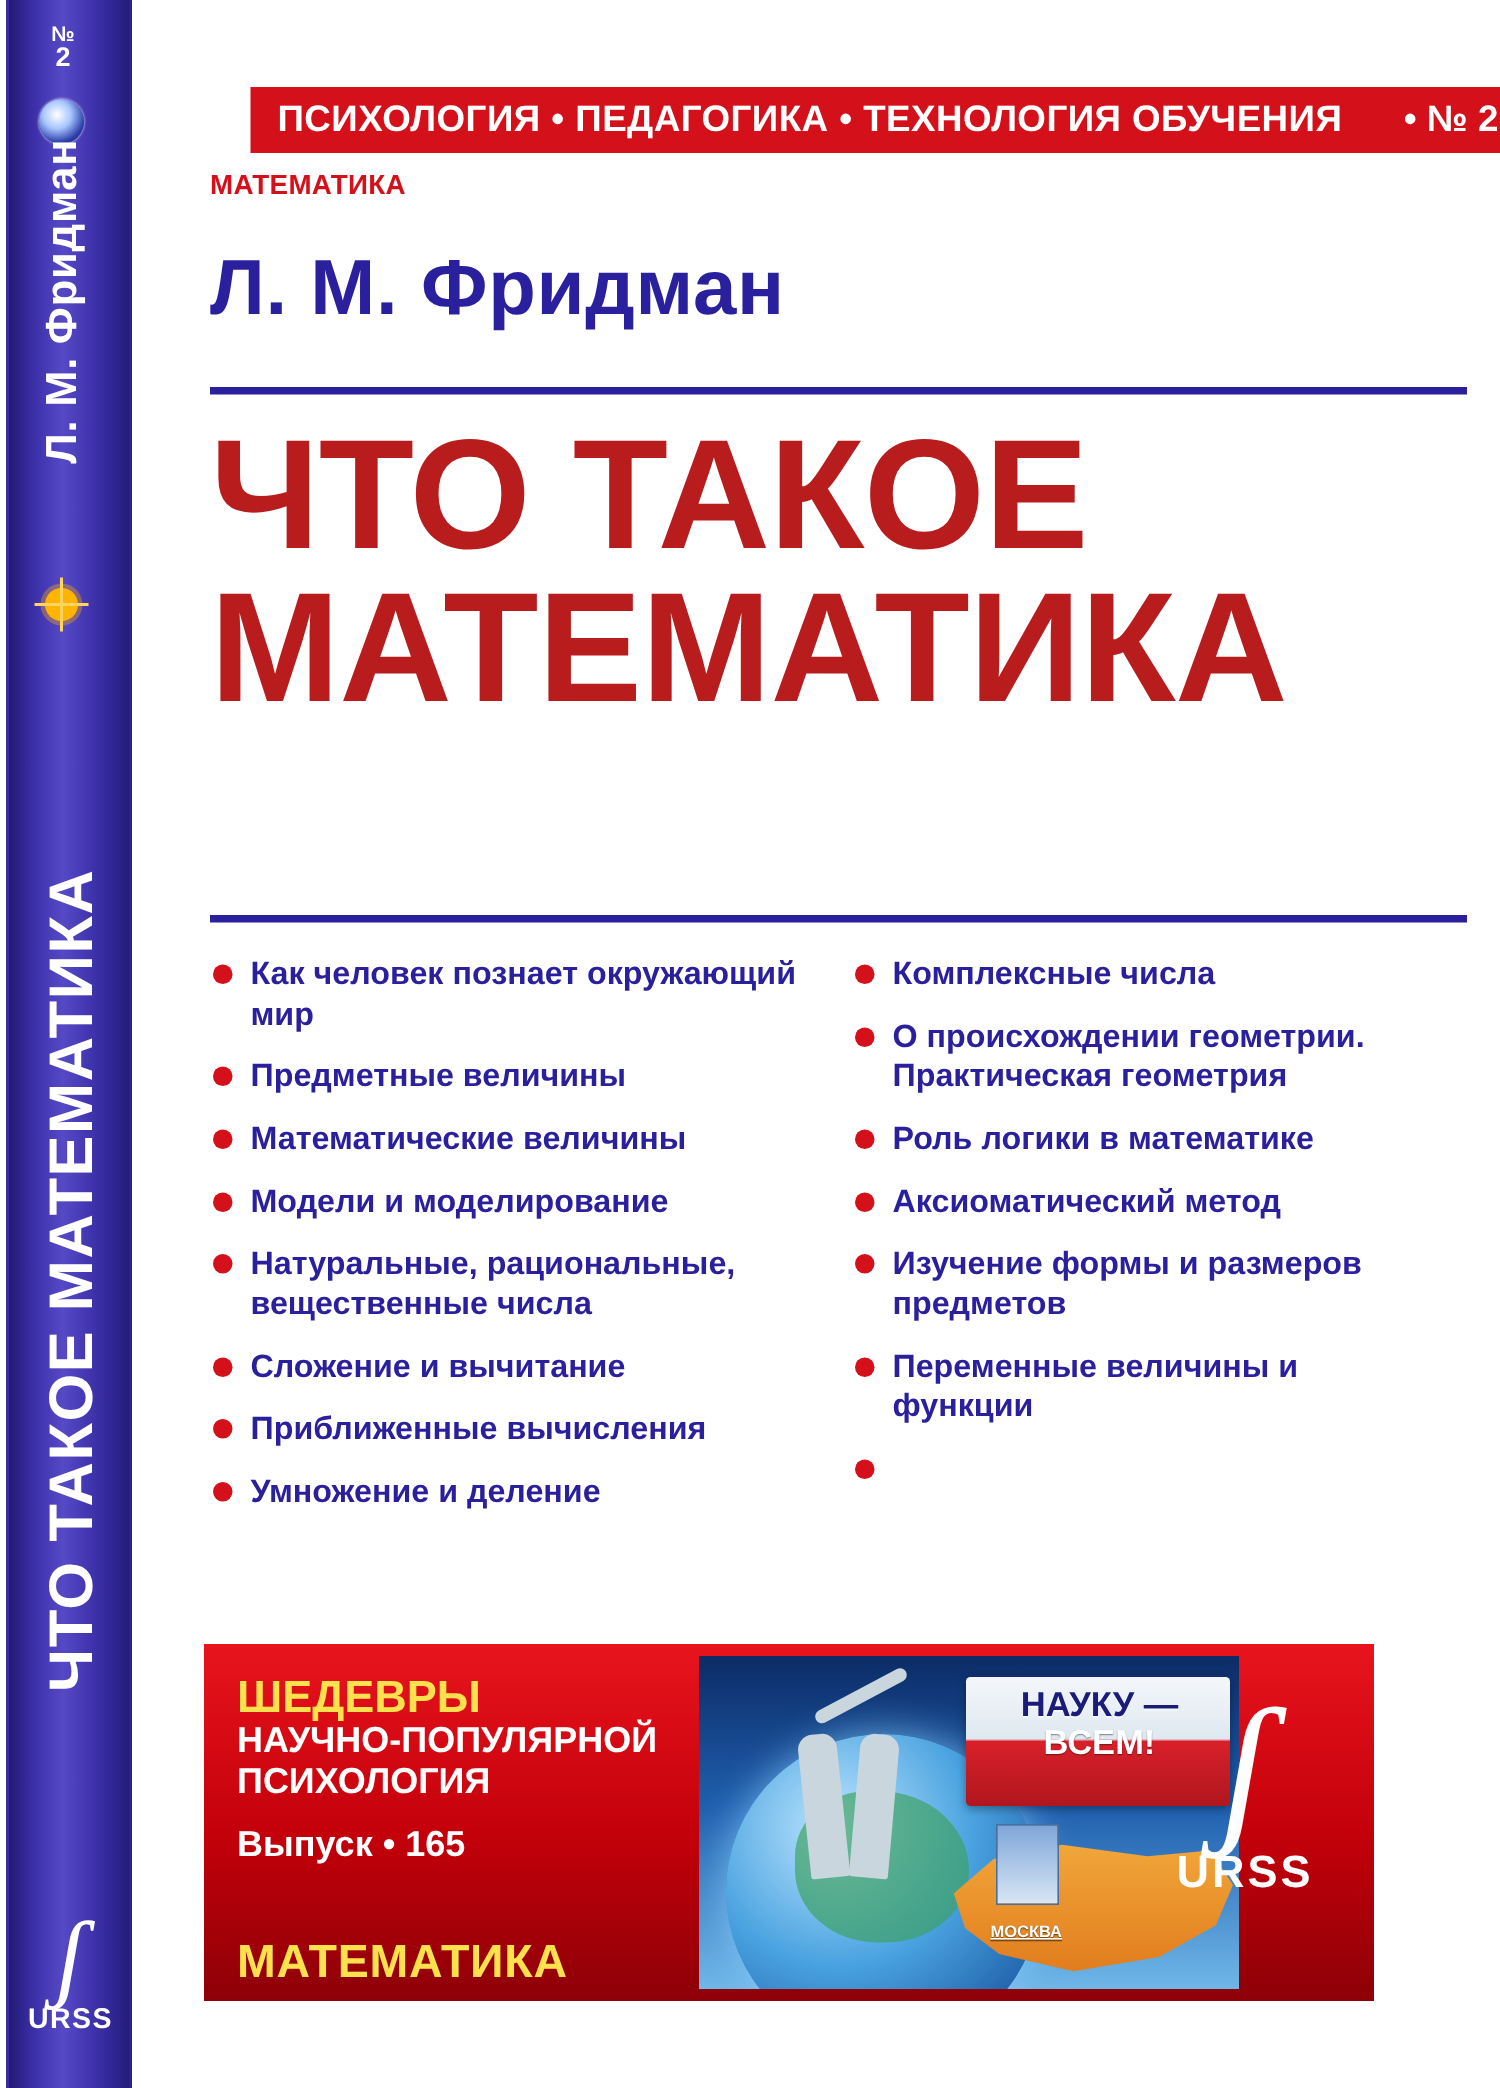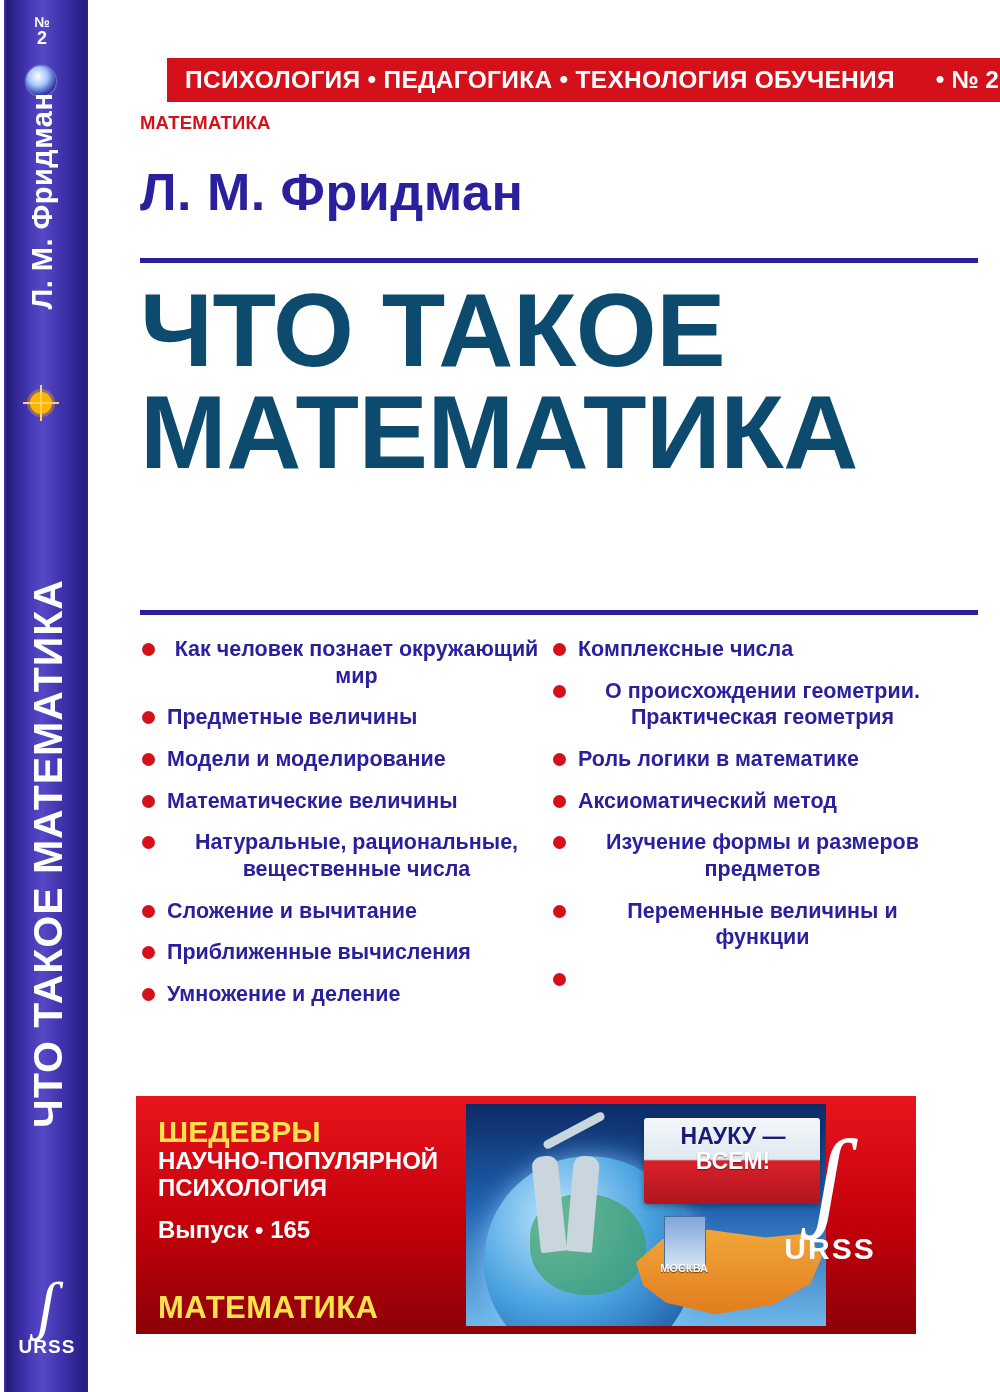--- a/index.html
+++ b/index.html
@@ -205,37 +205,36 @@
     background: #2a1f9c;
   }
   .rule-top { top: 258px; }
   .rule-bottom { top: 610px; }
 
   .title {
     position: absolute;
     left: 48px;
     top: 280px;
     width: 845px;
-    color: #0c4a6e;
+    color: #b91c1c;
     font-weight: bold;
     font-size: 104px;
     line-height: 0.98;
     letter-spacing: -0.5px;
   }
   .title .line2 { display: block; }
 
   
   .bullets {
     position: absolute;
     left: 44px;
     top: 636px;
     width: 850px;
     display: flex;
-    gap: 1px;
-    text-align: center;
+    gap: 18px;
   }
   .bullet-col {
     width: 410px;
   }
   .bullet-col.right { width: 400px; }
   .bullet-item {
     display: flex;
     margin-bottom: 15px;
   }
   .bullet-dot {
@@ -378,25 +377,26 @@
     right: 4px;
     bottom: 6px;
     width: 190px;
     height: 96px;
     background: linear-gradient(to bottom, #f2a93b 0%, #e07a1c 100%);
     clip-path: polygon(2% 40%, 16% 16%, 40% 6%, 70% 14%, 92% 10%, 100% 34%, 94% 62%, 74% 84%, 44% 94%, 18% 82%, 6% 64%);
   }
   .art-moscow {
     position: absolute;
     right: 118px;
-    bottom: 52px;
+    bottom: 32px;
     font-size: 11px;
     font-weight: bold;
     color: #ffffff;
     text-shadow: 0 1px 1px rgba(0,0,0,0.6);
+    text-decoration: underline;
   }
   .art-tower {
     position: absolute;
     right: 120px;
     bottom: 56px;
     width: 40px;
     height: 52px;
     background: linear-gradient(to bottom, #7fa6d8 0%, #d8e6f5 100%);
     border: 1px solid #4a6f9e;
   }
@@ -476,25 +476,25 @@
         <div class="bullet-item">
           <span class="bullet-dot"></span>
           <span class="bullet-text">Как человек познает окружающий мир</span>
         </div>
         <div class="bullet-item">
           <span class="bullet-dot"></span>
           <span class="bullet-text">Предметные величины</span>
         </div>
         <div class="bullet-item">
           <span class="bullet-dot"></span>
+          <span class="bullet-text">Математические величины</span>
+        </div>
+        <div class="bullet-item">
+          <span class="bullet-dot"></span>
           <span class="bullet-text">Модели и моделирование</span>
-        </div>
-        <div class="bullet-item">
-          <span class="bullet-dot"></span>
-          <span class="bullet-text">Математические величины</span>
         </div>
         <div class="bullet-item">
           <span class="bullet-dot"></span>
           <span class="bullet-text">Натуральные, рациональные, вещественные числа</span>
         </div>
         <div class="bullet-item">
           <span class="bullet-dot"></span>
           <span class="bullet-text">Сложение и вычитание</span>
         </div>
         <div class="bullet-item">

